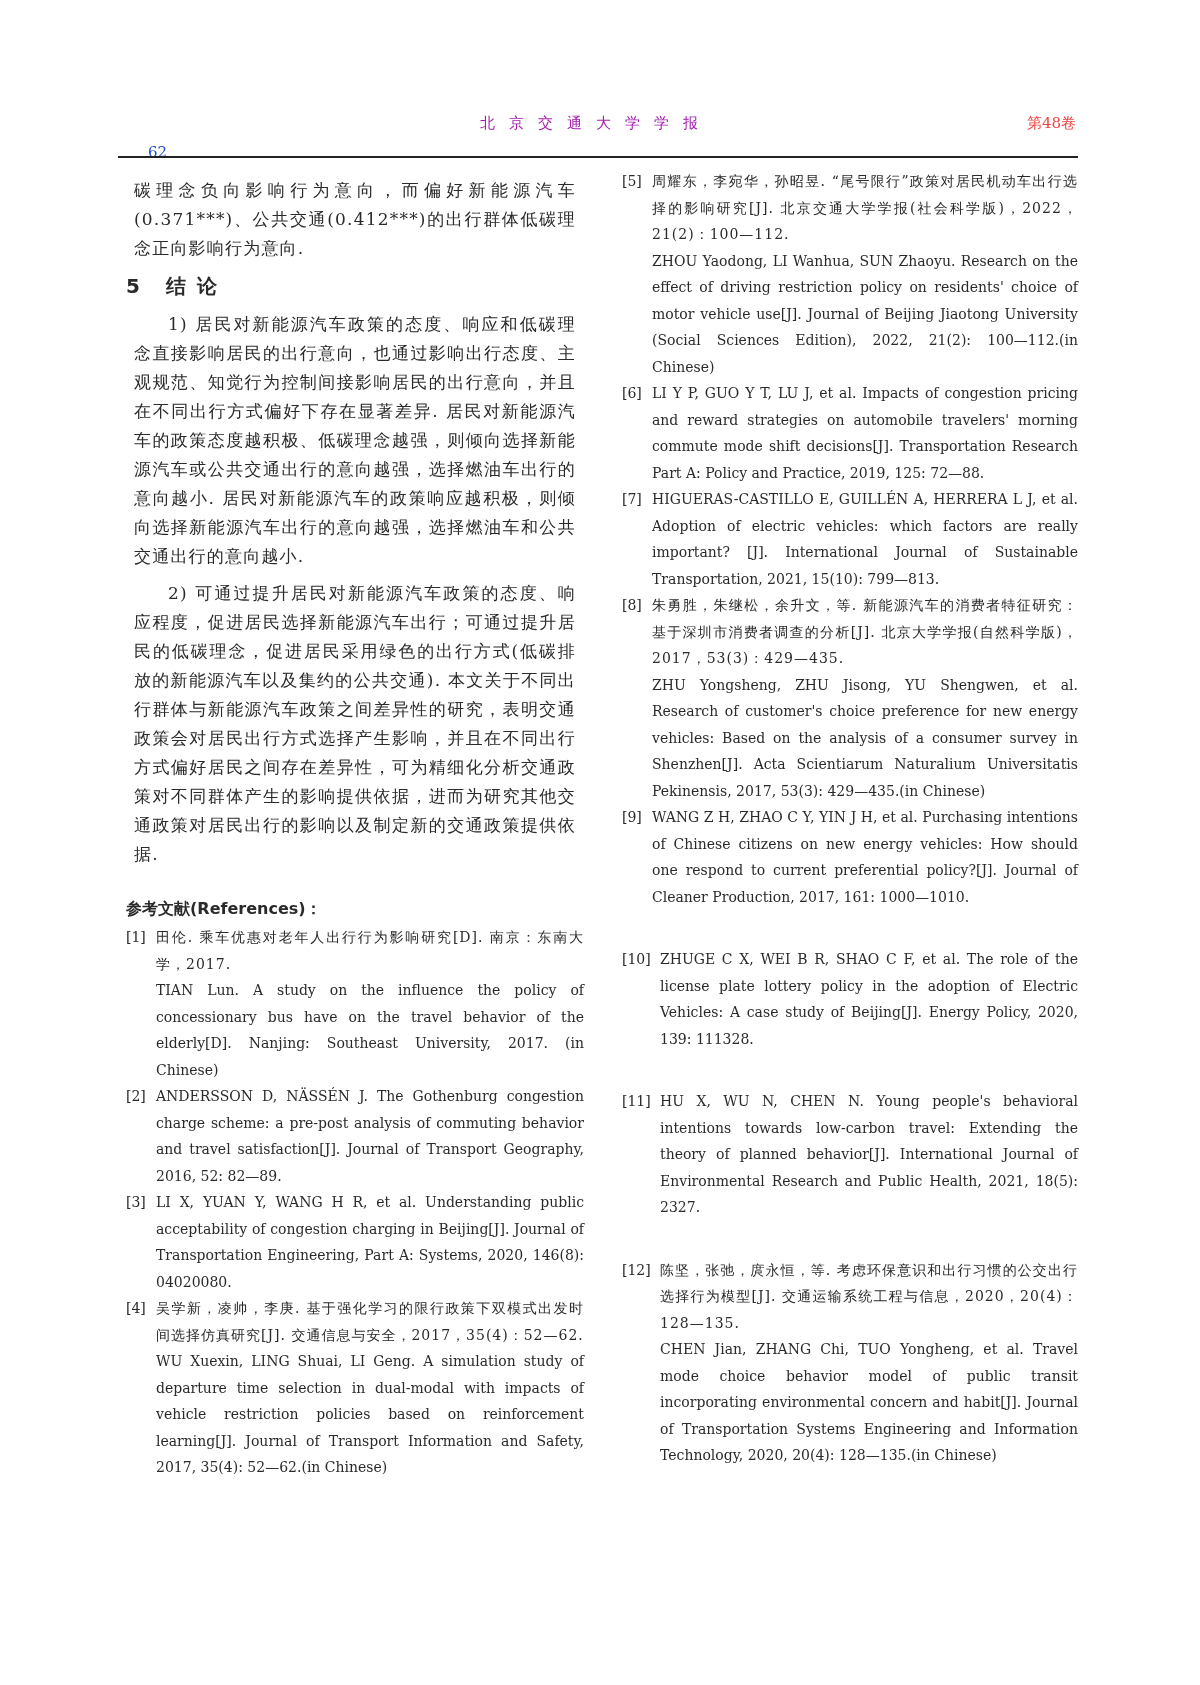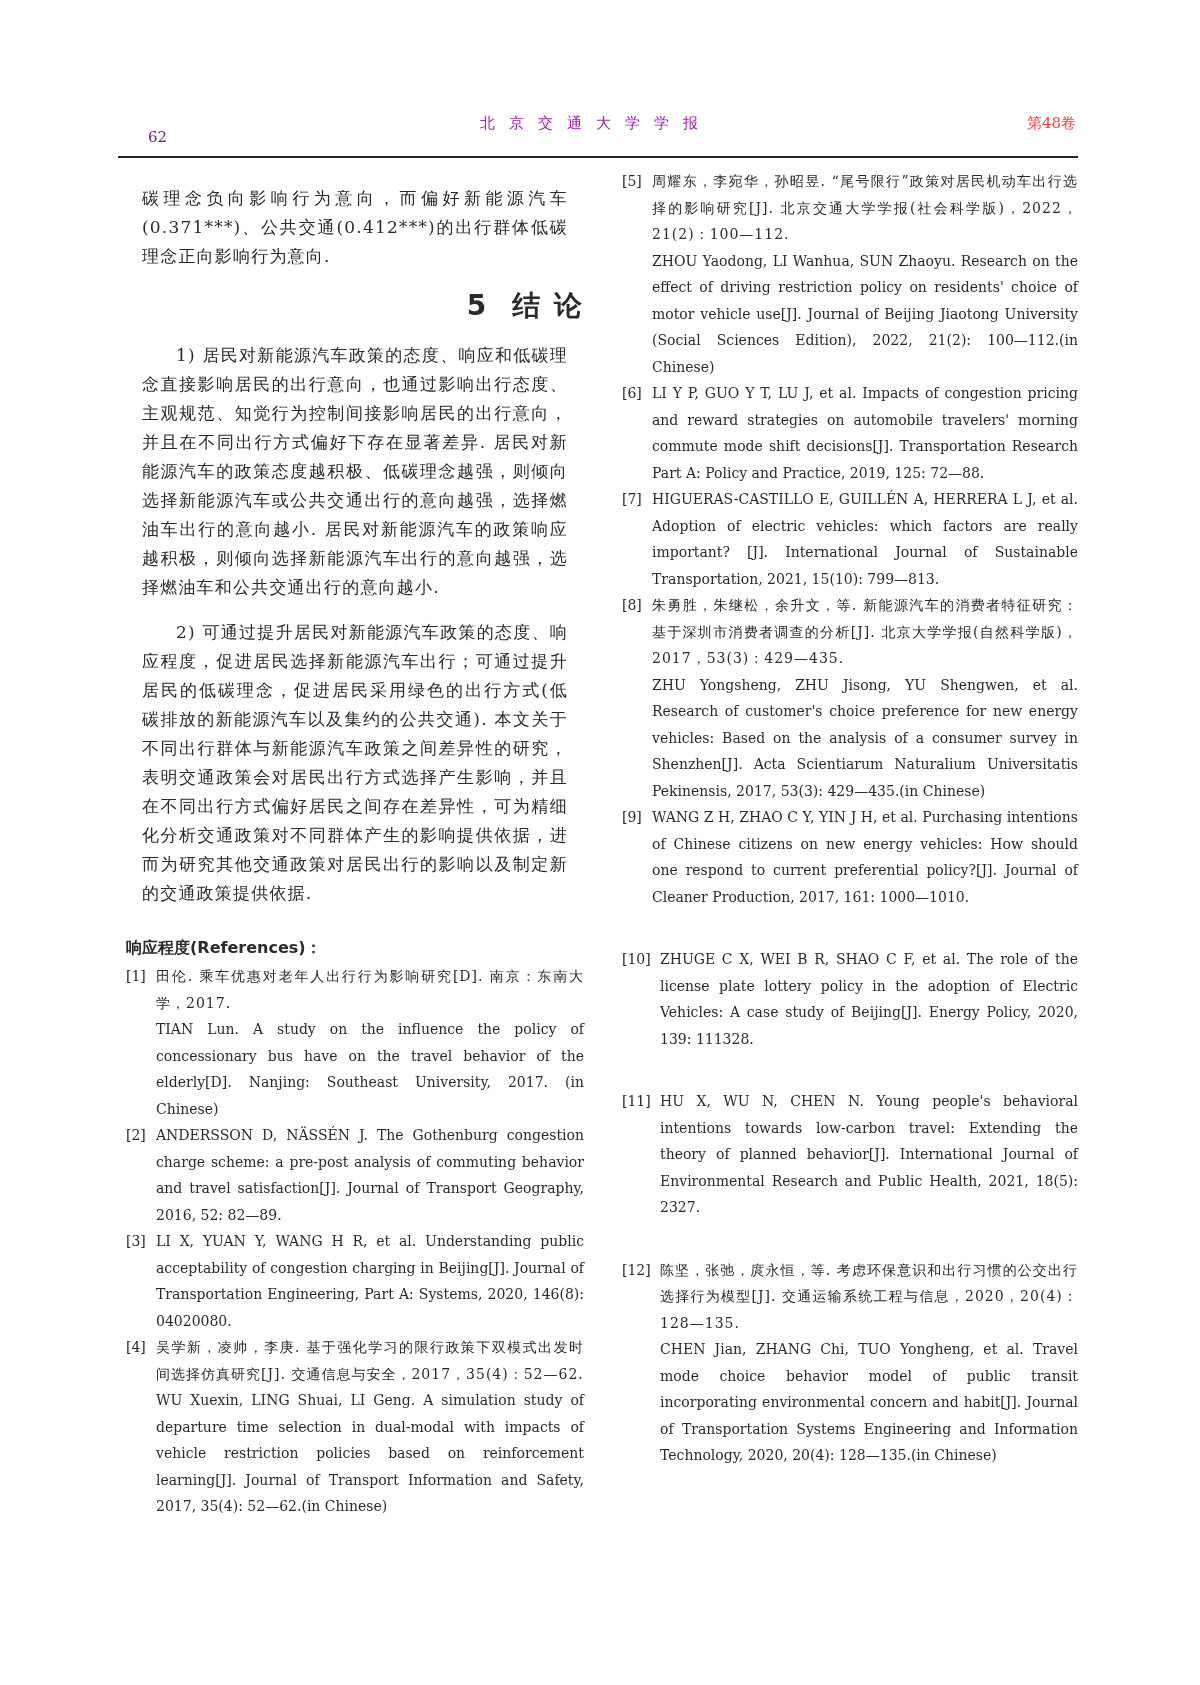--- a/index.html
+++ b/index.html
@@ -1,29 +1,29 @@
 <!DOCTYPE html>
 <html><head>
 <meta charset="utf-8">
 <style>
   html, body { margin:0; padding:0; background:#ffffff; }
   body { width:1200px; height:1685px; position:relative; overflow:hidden;
          font-family:"DejaVu Serif","Liberation Serif",serif; color:#2a2a2a; }
   .header { position:absolute; left:118px; top:112px; width:958px; height:34px; }
-  .page-no { position:absolute; left:30px; top:16px; font-size:15px; color:#701a75; }
+  .page-no { position:absolute; left:30px; top:31px; font-size:15px; color:#1d4ed8; }
   .journal { position:absolute; left:362px; top:2px; font-size:15px; letter-spacing:14px; color:#a21caf; }
   .volume { position:absolute; right:0; top:2px; font-size:15px; color:#ef4444; }
   .rule { position:absolute; left:118px; top:156px; width:960px; height:1.5px; background:#222; }
   .col { position:absolute; top:168px; }
   .col-left { left:126px; width:458px; }
   .col-right { left:622px; width:456px; }
-  .cn { font-size:17px; line-height:29px; text-align:justify; letter-spacing:1.2px; margin:16px; }
+  .cn { font-size:17px; line-height:29px; text-align:justify; letter-spacing:1.2px; margin:8px; }
   .indent { text-indent:34px; }
-  .sec { font-size:28px; font-weight:bold; margin:10px 0 10px 16px; letter-spacing:2px;
-         font-family:"DejaVu Sans","Liberation Sans",sans-serif;text-align:right; }
+  .sec { font-size:20px; font-weight:bold; margin:10px 0 10px 0; letter-spacing:2px;
+         font-family:"DejaVu Sans","Liberation Sans",sans-serif; }
   .sec .num { margin-right:24px; }
   .refs-title { font-size:16px; font-weight:bold; margin:30px 0 4px 0;
                 font-family:"DejaVu Sans","Liberation Sans",sans-serif; }
   .ref { position:relative; padding-left:30px; font-size:14px; line-height:26.5px;
          text-align:justify; margin:0; }
   .ref.wide { padding-left:38px;margin-top:36px; }
   .ref .tag { position:absolute; left:0; top:0; }
   .ref .line { display:block; }
   .ref .cnline { letter-spacing:1px; }
 </style>
@@ -38,21 +38,21 @@
 <div class="rule"></div>
 
 <div class="col col-left">
   <p class="cn">碳理念负向影响行为意向，而偏好新能源汽车(0.371***)、公共交通(0.412***)的出行群体低碳理念正向影响行为意向.</p>
   <div class="sec">
     <span class="num">5</span><span>结 论</span>
   </div>
   <p class="cn indent">1) 居民对新能源汽车政策的态度、响应和低碳理念直接影响居民的出行意向，也通过影响出行态度、主观规范、知觉行为控制间接影响居民的出行意向，并且在不同出行方式偏好下存在显著差异. 居民对新能源汽车的政策态度越积极、低碳理念越强，则倾向选择新能源汽车或公共交通出行的意向越强，选择燃油车出行的意向越小. 居民对新能源汽车的政策响应越积极，则倾向选择新能源汽车出行的意向越强，选择燃油车和公共交通出行的意向越小.</p>
   <p class="cn indent">2) 可通过提升居民对新能源汽车政策的态度、响应程度，促进居民选择新能源汽车出行；可通过提升居民的低碳理念，促进居民采用绿色的出行方式(低碳排放的新能源汽车以及集约的公共交通). 本文关于不同出行群体与新能源汽车政策之间差异性的研究，表明交通政策会对居民出行方式选择产生影响，并且在不同出行方式偏好居民之间存在差异性，可为精细化分析交通政策对不同群体产生的影响提供依据，进而为研究其他交通政策对居民出行的影响以及制定新的交通政策提供依据.</p>
 
-  <div class="refs-title">响应程度(References)：</div>
+  <div class="refs-title">参考文献(References)：</div>
 
   <p class="ref">
     <span class="tag">[1]</span>
     <span class="line cnline">田伦. 乘车优惠对老年人出行行为影响研究[D]. 南京：东南大学，2017.</span>
     <span class="line">TIAN Lun. A study on the influence the policy of concessionary bus have on the travel behavior of the elderly[D]. Nanjing: Southeast University, 2017. (in Chinese)</span>
   </p>
   <p class="ref">
     <span class="tag">[2]</span>
     <span class="line">ANDERSSON D, NÄSSÉN J. The Gothenburg congestion charge scheme: a pre-post analysis of commuting behavior and travel satisfaction[J]. Journal of Transport Geography, 2016, 52: 82—89.</span>
   </p>

